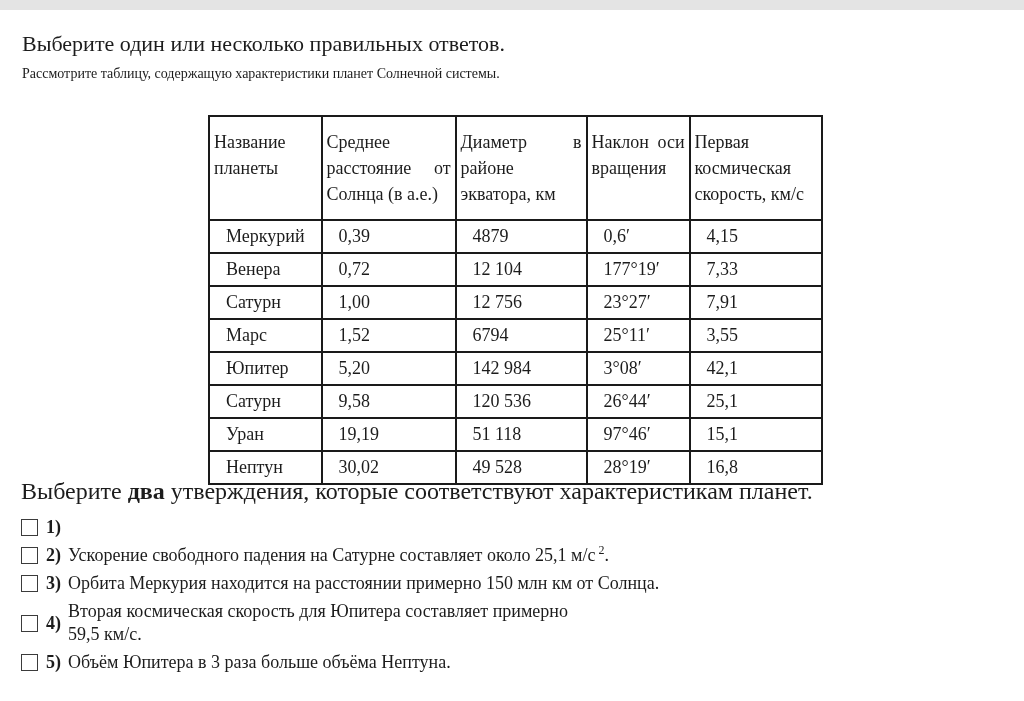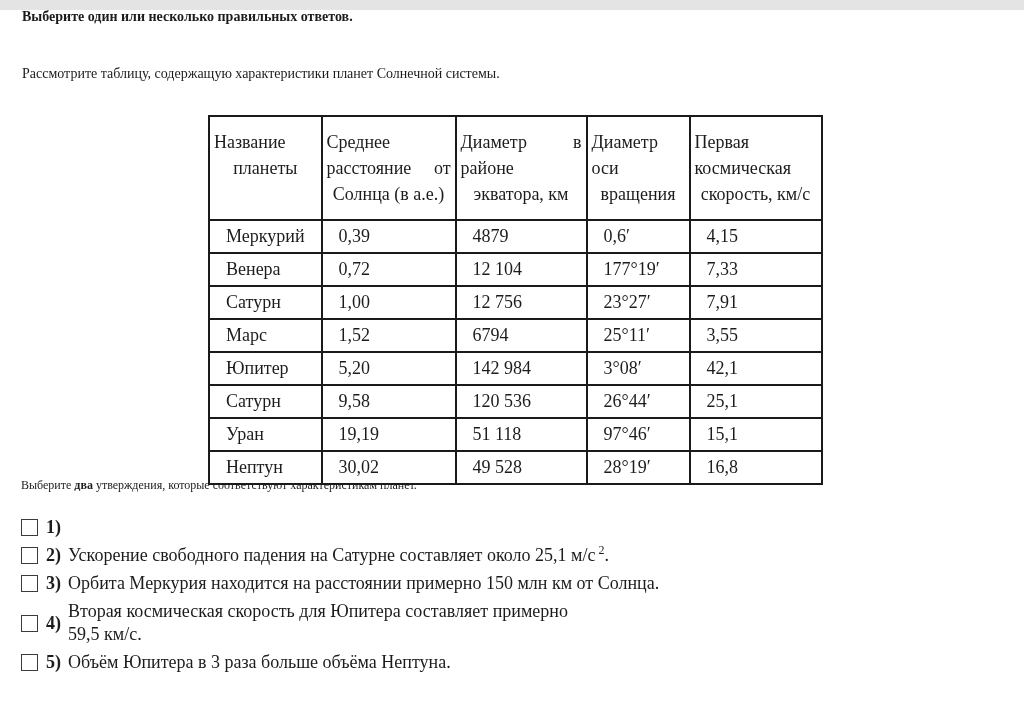--- a/index.html
+++ b/index.html
@@ -6,22 +6,22 @@
   body {
     width:1024px; height:701px; position:relative; overflow:hidden;
     background:#ffffff; color:#1c1c1c;
     font-family:"Liberation Serif","DejaVu Serif",serif;
   }
   .topbar {
     position:absolute; left:0; top:0; width:1024px; height:10px;
     background:#e4e4e4;
   }
   .title {
-    position:absolute; left:22px; top:9px;
-    font-size:14px; font-weight:bold;
+    position:absolute; left:22px; top:31px;
+    font-size:22px; font-weight:normal;
   }
   .intro {
     position:absolute; left:22px; top:66px;
     font-size:14px;
   }
   table.planets {
     position:absolute; left:208px; top:115px;
     border-collapse:collapse; table-layout:fixed;
     font-size:18px;
   }
@@ -29,24 +29,24 @@
     border:2px solid #1a1a1a;
     font-weight:normal;
   }
   table.planets th {
     vertical-align:top; text-align:left;
     padding:12px 4px; line-height:26px;
   }
   table.planets td {
     height:31px; vertical-align:middle; padding:0 16px;
   }
-  .hdr-line { text-align:center; }
+  .hdr-line { text-align:left; }
   .hdr-line:not(:last-child) { text-align:justify; text-align-last:justify; }
   .question {
-    position:absolute; left:21px; top:478px; font-size:12px;
+    position:absolute; left:21px; top:478px; font-size:24px;
   }
   .question b { font-weight:bold; }
   .options {
     position:absolute; left:21px; top:516px;
   }
   .opt {
     display:flex; align-items:center;
     margin-bottom:5px; font-size:18px; line-height:23px;
   }
   .cb {
@@ -85,21 +85,21 @@
           <div class="hdr-line">Среднее</div>
           <div class="hdr-line">расстояние от</div>
           <div class="hdr-line">Солнца (в а.е.)</div>
         </th>
         <th>
           <div class="hdr-line">Диаметр в</div>
           <div class="hdr-line">районе</div>
           <div class="hdr-line">экватора, км</div>
         </th>
         <th>
-          <div class="hdr-line">Диаметр оси</div>
+          <div class="hdr-line">Наклон оси</div>
           <div class="hdr-line">вращения</div>
         </th>
         <th>
           <div class="hdr-line">Первая</div>
           <div class="hdr-line">космическая</div>
           <div class="hdr-line">скорость, км/с</div>
         </th>
       </tr>
   </thead>
   <tbody id="tbody">

